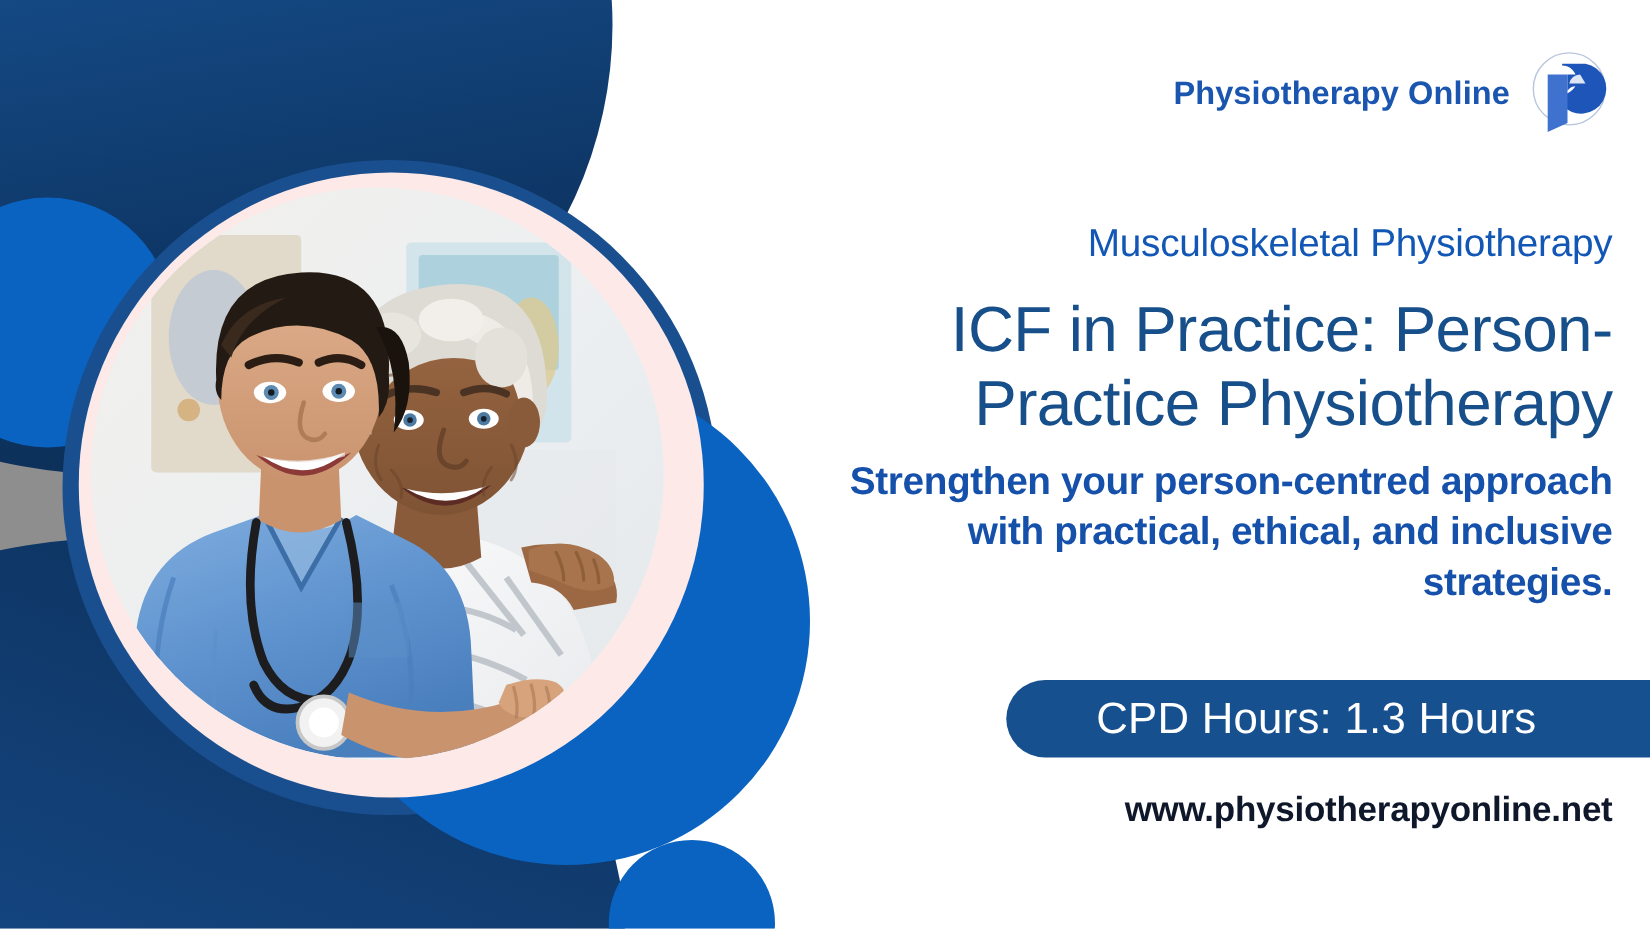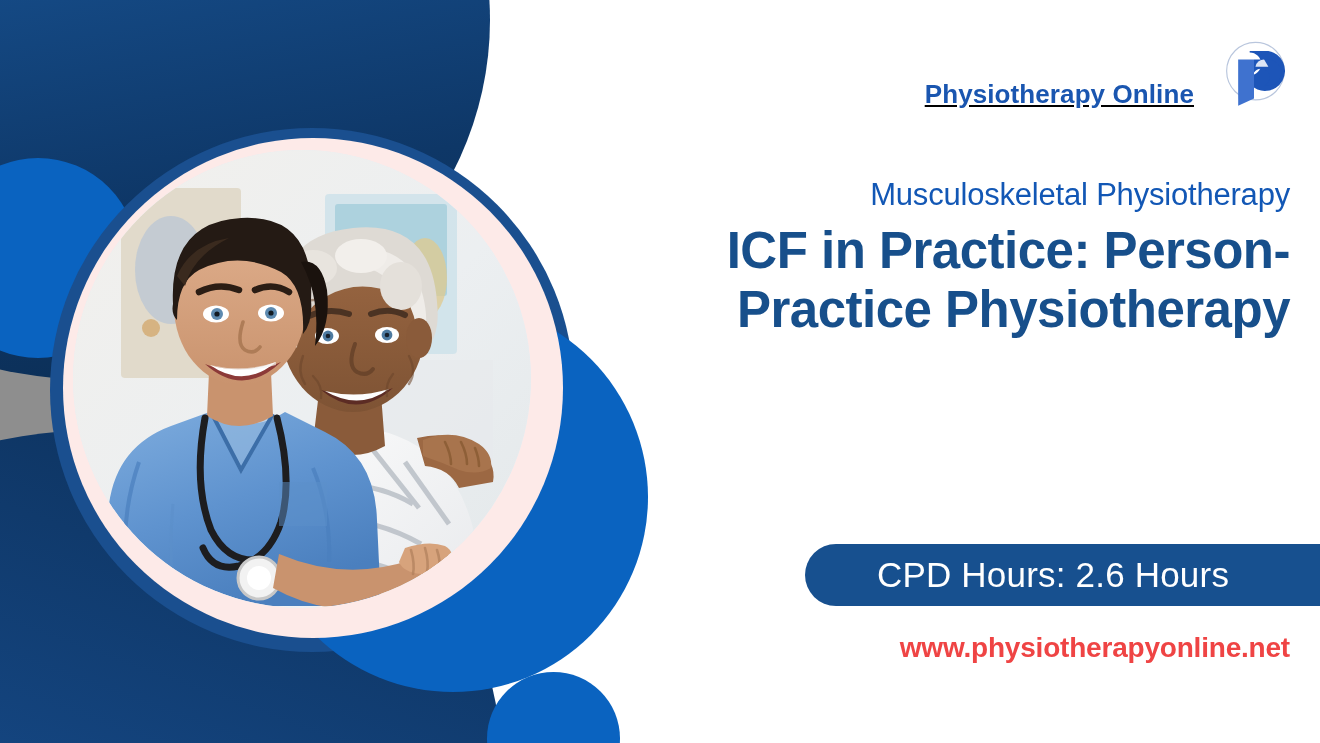--- a/index.html
+++ b/index.html
@@ -113,23 +113,22 @@
     background: #e9eef2;
   }
   .photo-circle svg { display: block; width: 100%; height: 100%; }
 
   
   .brand {
     position: absolute;
     right: 30px;
     top: 38px;
     display: flex;
-    align-items: flex-end;
-    gap: 24px;
-    text-decoration: underline;
+    align-items: center;
+    gap: 10px;
   }
   .brand-name {
     font-size: 26px;
     font-weight: 700;
     color: #1a56b0;
     letter-spacing: 0.1px;
     white-space: nowrap;
   }
   .brand-logo { width: 72px; height: 72px; display: block; }
 
@@ -141,26 +140,26 @@
     text-align: right;
     font-size: 31px;
     font-weight: 400;
     color: #1257b5;
     letter-spacing: -0.2px;
   }
 
   .course-title {
     position: absolute;
     right: 30px;
-    top: 221px;
+    top: 234px;
     width: 680px;
     text-align: right;
     font-size: 51px;
     line-height: 1.16;
-    font-weight: 700;
+    font-weight: 400;
     color: #174f8b;
     letter-spacing: -0.5px;
   }
 
   .tagline {
     position: absolute;
     right: 30px;
     top: 365px;
     width: 660px;
     text-align: right;
@@ -194,21 +193,21 @@
   }
 
   .website {
     position: absolute;
     right: 30px;
     top: 632px;
     width: 680px;
     text-align: right;
     font-size: 28px;
     font-weight: 700;
-    color: #ef4444;
+    color: #0f172a;
     letter-spacing: -0.2px;
   }
 </style>
 </head>
 <body>
 
 <div id="banner">
 
   <div class="deco grey-blob"></div>
   <div class="deco navy-top"></div>
@@ -380,20 +379,21 @@
     </svg>
   </div>
 
   <div class="category">Musculoskeletal Physiotherapy</div>
 
   <div class="course-title">
     <span>ICF in Practice: Person-</span><br>
     <span>Practice Physiotherapy</span>
   </div>
 
+  <div class="tagline">Strengthen your person-centred approach with practical, ethical, and inclusive strategies.</div>
 
   <div class="cpd-badge">
-    <span class="cpd-badge-text">CPD Hours:  2.6 Hours</span>
+    <span class="cpd-badge-text">CPD Hours:  1.3 Hours</span>
   </div>
 
   <div class="website">www.physiotherapyonline.net</div>
 
 </div>
 
 </body></html>

